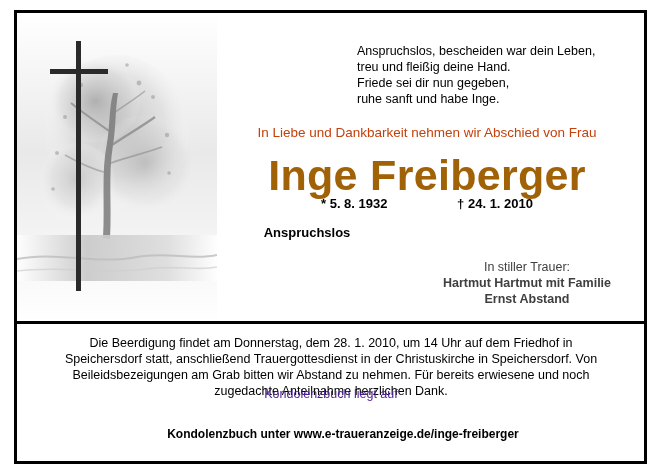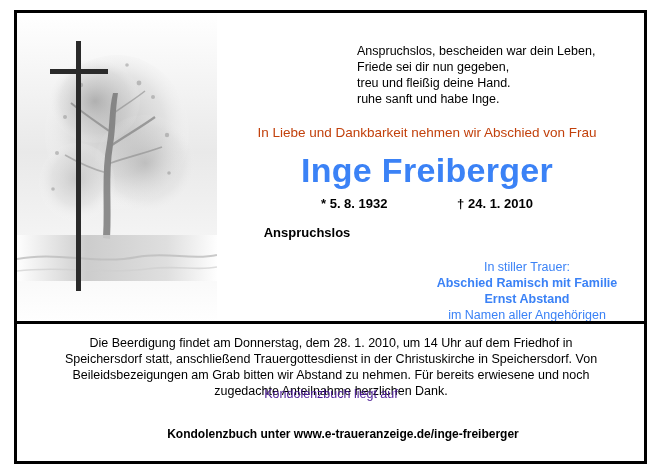--- a/index.html
+++ b/index.html
@@ -63,24 +63,24 @@
     text-align: center;
     font-size: 13.5px;
     color: #c2410c;
   }
   .name {
     position: absolute;
     left: 190px;
     top: 138px;
     width: 440px;
     text-align: center;
-    font-size: 34px;
+    font-size: 43px;
     font-weight: bold;
     letter-spacing: 0.3px;
-    color: #3b82f6;
+    color: #a16207;
   }
   .dates {
     position: absolute;
     left: 190px;
     top: 183px;
     width: 440px;
     text-align: center;
     font-size: 13px;
     font-weight: bold;
     color: #000;
@@ -98,21 +98,21 @@
     color: #000;
   }
   .mourners {
     position: absolute;
     left: 390px;
     top: 246px;
     width: 240px;
     text-align: center;
     font-size: 12.5px;
     line-height: 16px;
-    color: #3b82f6;
+    color: #404040;
   }
   .mourners .bold { font-weight: bold; }
   .divider {
     position: absolute;
     left: 0px;
     top: 308px;
     width: 627px;
     height: 3px;
     background: #000;
   }
@@ -210,41 +210,40 @@
         <path d="M0 246 C 40 238, 80 252, 120 244 C 150 238, 175 248, 200 242" stroke="#bdbdbd" stroke-width="2" fill="none" opacity="0.8"></path>
         <path d="M0 258 C 45 252, 85 262, 130 256 C 160 252, 180 258, 200 254" stroke="#cfcfcf" stroke-width="1.6" fill="none" opacity="0.7"></path>
 
         <rect x="59" y="28" width="5" height="250" fill="#2a2a2a"></rect>
         <rect x="33" y="56" width="58" height="5" fill="#2a2a2a"></rect>
       </svg>
     </div>
 
     <div class="verse">
       <div>Anspruchslos, bescheiden war dein Leben,</div>
+      <div>treu und fleißig deine Hand.</div>
       <div>Friede sei dir nun gegeben,</div>
-      <div>treu und fleißig deine Hand.</div>
       <div>ruhe sanft und habe Inge.</div>
     </div>
 
     <div class="intro">In Liebe und Dankbarkeit nehmen wir Abschied von Frau</div>
 
     <div class="name">Inge Freiberger</div>
 
     <div class="dates">
       <span class="birth">* 5. 8. 1932</span>
       <span class="death">† 24. 1. 2010</span>
     </div>
 
     <div class="place">Anspruchslos</div>
 
     <div class="mourners">
       <div>In stiller Trauer:</div>
-      <div class="bold">Abschied Ramisch mit Familie</div>
+      <div class="bold">Hartmut Hartmut mit Familie</div>
       <div class="bold">Ernst Abstand</div>
-      <div>im Namen aller Angehörigen</div>
     </div>
 
     <div class="divider"></div>
 
     <div class="funeral">Die Beerdigung findet am Donnerstag, dem 28. 1. 2010, um 14 Uhr auf dem Friedhof in Speichersdorf statt, anschließend Trauergottesdienst in der Christuskirche in Speichersdorf. Von Beileidsbezeigungen am Grab bitten wir Abstand zu nehmen. Für bereits erwiesene und noch zugedachte Anteilnahme herzlichen Dank.</div>
 
     <div class="condolence-line">Kondolenzbuch liegt auf</div>
     <div class="condolence-url">Kondolenzbuch unter www.e-traueranzeige.de/inge-freiberger</div>
 
   </div>

